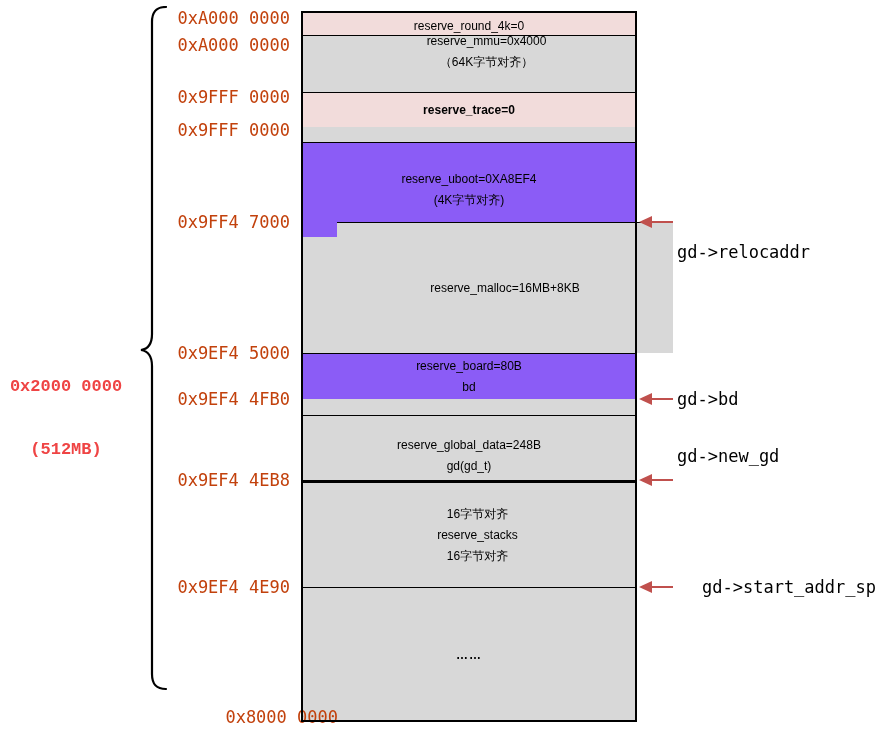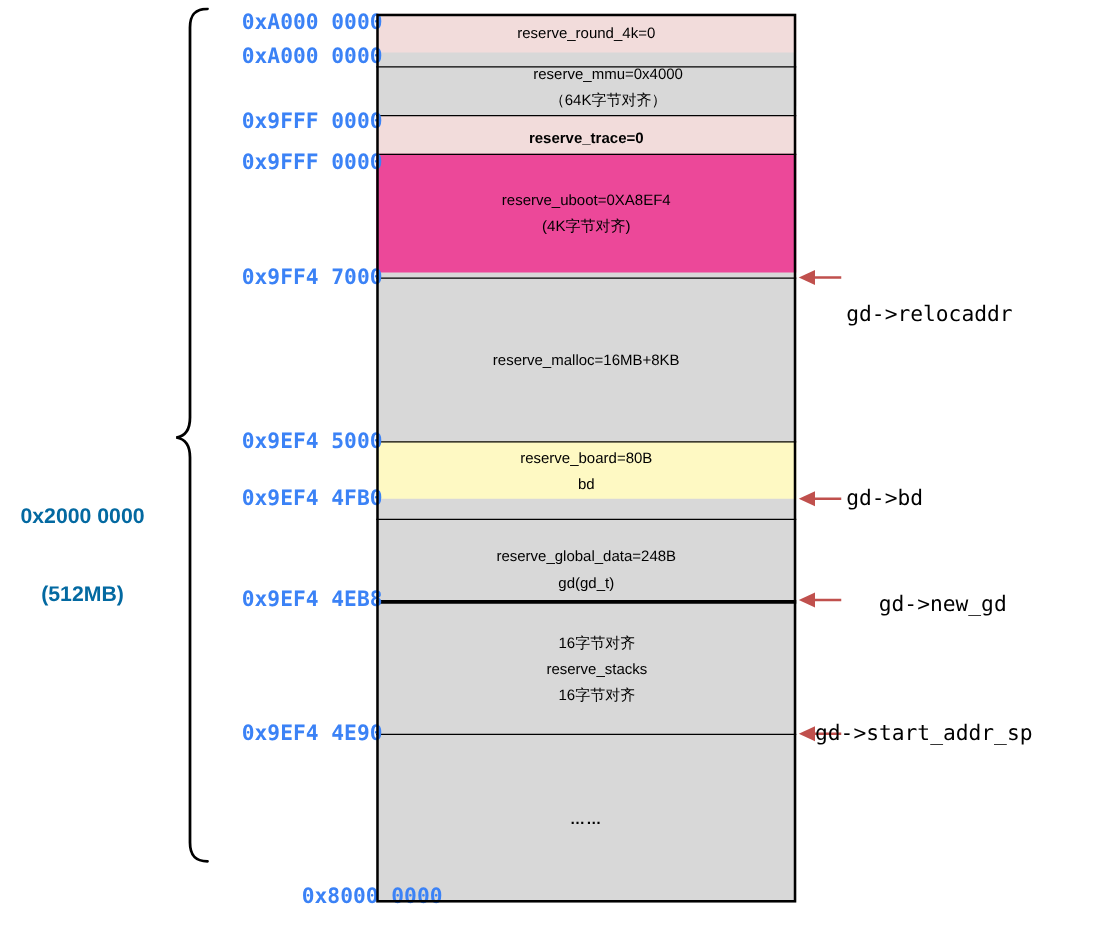--- a/index.html
+++ b/index.html
@@ -25,32 +25,32 @@
   .region {
     position: absolute; left: 0; width: 100%;
     box-sizing: border-box;
     display: flex; flex-direction: column;
     align-items: center; justify-content: center;
     font-size: 12px; line-height: 21px; color: #000;
     text-align: center;
   }
   .region-line { white-space: pre; }
   .addr {
-    position: absolute; left: 16px; width: 290px;
+    position: absolute; left: 0; width: 290px;
     text-align: right;
     transform: translateY(-50%);
     font-family: "DejaVu Sans Mono", "Liberation Mono", monospace;
-    font-weight: bold; font-size: 17px; color: #3b82f6;
+    font-weight: normal; font-size: 17px; color: #c2410c;
     white-space: pre;
   }
   .total-label {
-    position: absolute; left: 0; top: 360px; width: 132px;
+    position: absolute; left: 0; top: 334px; width: 132px;
     text-align: center;
-    font-family: Liberation Sans, sans-serif;
-    font-weight: bold; font-size: 17px; line-height: 21px; color: #0369a1;
+    font-family: Liberation Mono, monospace;
+    font-weight: bold; font-size: 17px; line-height: 21px; color: #ef4444;
     white-space: pre;
   }
   .brace-svg { position: absolute; left: 135px; top: 6px; }
   .arrow-head {
     position: absolute; width: 0; height: 0;
     border-top: 6px solid transparent;
     border-bottom: 6px solid transparent;
   }
   .arrow-line { position: absolute; height: 2px; }
   .ptr-label {
@@ -74,35 +74,35 @@
   <div class="total-label">
     <div>0x2000 0000</div>
     <div>(512MB)</div>
   </div>
 
   <div class="membox" id="membox">
     <div class="membox-border"></div>
   <div class="region" style="top: 0px; height: 31px; background: rgb(242, 220, 219);">
         <div class="region-line">reserve_round_4k=0</div>
       </div>
-      <div class="region" style="top: 42px; height: 32px; background: rgb(216, 216, 216); border-top: 1px solid rgb(0, 0, 0); padding-left: 35px;">
+      <div class="region" style="top: 24px; height: 32px; background: rgb(216, 216, 216); border-top: 1px solid rgb(0, 0, 0); padding-left: 35px;">
         <div class="region-line">reserve_mmu=0x4000</div>
         <div class="region-line">（64K字节对齐）</div>
       </div>
       <div class="region" style="top: 81px; height: 35px; background: rgb(242, 220, 219); border-top: 1px solid rgb(0, 0, 0); font-weight: bold;">
         <div class="region-line">reserve_trace=0</div>
       </div>
-      <div class="region" style="top: 112px; height: 95px; background: #ec4899; border-top: 1px solid rgb(0, 0, 0);">
+      <div class="region" style="top: 131px; height: 95px; background: #8b5cf6; border-top: 1px solid rgb(0, 0, 0);">
         <div class="region-line">reserve_uboot=0XA8EF4</div>
         <div class="region-line">(4K字节对齐)</div>
       </div>
-      <div class="region" style="top: 211px; height: 131px; background: rgb(216, 216, 216); border-top: 1px solid rgb(0, 0, 0);">
+      <div class="region" style="top: 211px; height: 131px; background: rgb(216, 216, 216); border-top: 1px solid rgb(0, 0, 0); margin-left: 36px;">
         <div class="region-line">reserve_malloc=16MB+8KB</div>
       </div>
-      <div class="region" style="top: 342px; height: 46px; background: #fef9c3; border-top: 1px solid rgb(0, 0, 0);">
+      <div class="region" style="top: 342px; height: 46px; background: #8b5cf6; border-top: 1px solid rgb(0, 0, 0);">
         <div class="region-line">reserve_board=80B</div>
         <div class="region-line">bd</div>
       </div>
       <div class="region" style="top: 388px; height: 81px; background: rgb(216, 216, 216); border-top: 1px solid rgb(0, 0, 0); margin-top: 16px;">
         <div class="region-line">reserve_global_data=248B</div>
         <div class="region-line">gd(gd_t)</div>
       </div>
       <div class="region" style="top: 469px; height: 107px; background: rgb(216, 216, 216); border-top: 3px solid rgb(0, 0, 0); padding-left: 17px;">
         <div class="region-line">16字节对齐</div>
         <div class="region-line">reserve_stacks</div>
@@ -127,19 +127,19 @@
     </div>
   <div id="pointer-layer">
       <div class="arrow-head" style="left: 639px; top: 216px; border-right: 13px solid rgb(192, 80, 77);"></div>
       <div class="arrow-line" style="left: 650px; top: 221px; width: 23px; background: rgb(192, 80, 77);"></div>
       <div class="ptr-label" style="left: 677px; top: 222px; margin-top: 30px;">gd-&gt;relocaddr</div>
       <div class="arrow-head" style="left: 639px; top: 393px; border-right: 13px solid rgb(192, 80, 77);"></div>
       <div class="arrow-line" style="left: 650px; top: 398px; width: 23px; background: rgb(192, 80, 77);"></div>
       <div class="ptr-label" style="left: 677px; top: 399px;">gd-&gt;bd</div>
       <div class="arrow-head" style="left: 639px; top: 474px; border-right: 13px solid rgb(192, 80, 77);"></div>
       <div class="arrow-line" style="left: 650px; top: 479px; width: 23px; background: rgb(192, 80, 77);"></div>
-      <div class="ptr-label" style="left: 677px; top: 484px; margin-left: 26px;">gd-&gt;new_gd</div>
+      <div class="ptr-label" style="left: 677px; top: 456px;">gd-&gt;new_gd</div>
       <div class="arrow-head" style="left: 639px; top: 581px; border-right: 13px solid rgb(192, 80, 77);"></div>
       <div class="arrow-line" style="left: 650px; top: 586px; width: 23px; background: rgb(192, 80, 77);"></div>
-      <div class="ptr-label" style="left: 652px; top: 587px;">gd-&gt;start_addr_sp</div>
+      <div class="ptr-label" style="left: 702px; top: 587px;">gd-&gt;start_addr_sp</div>
     </div>
 
 </div>
 
 </body></html>

